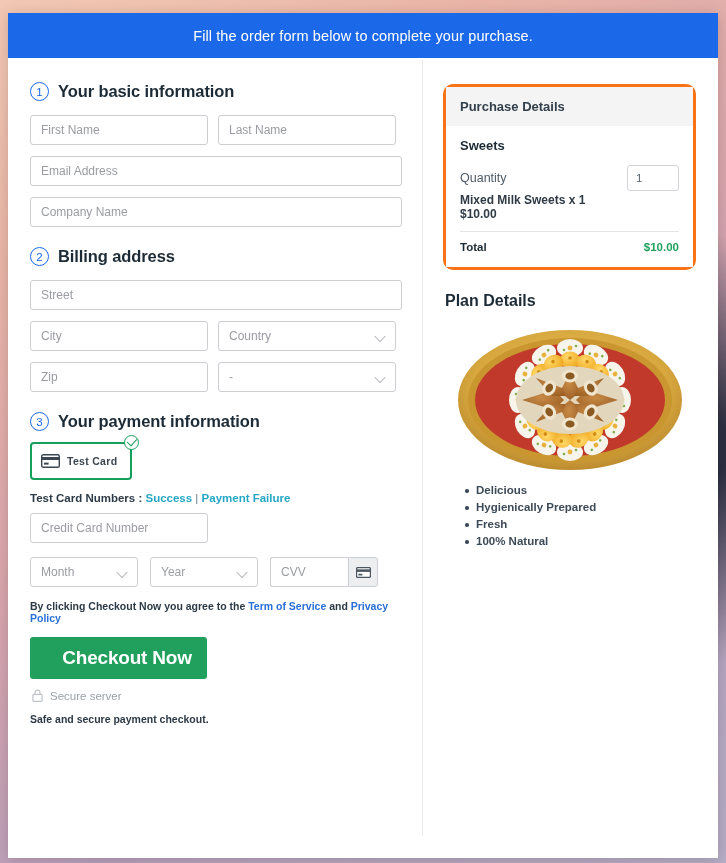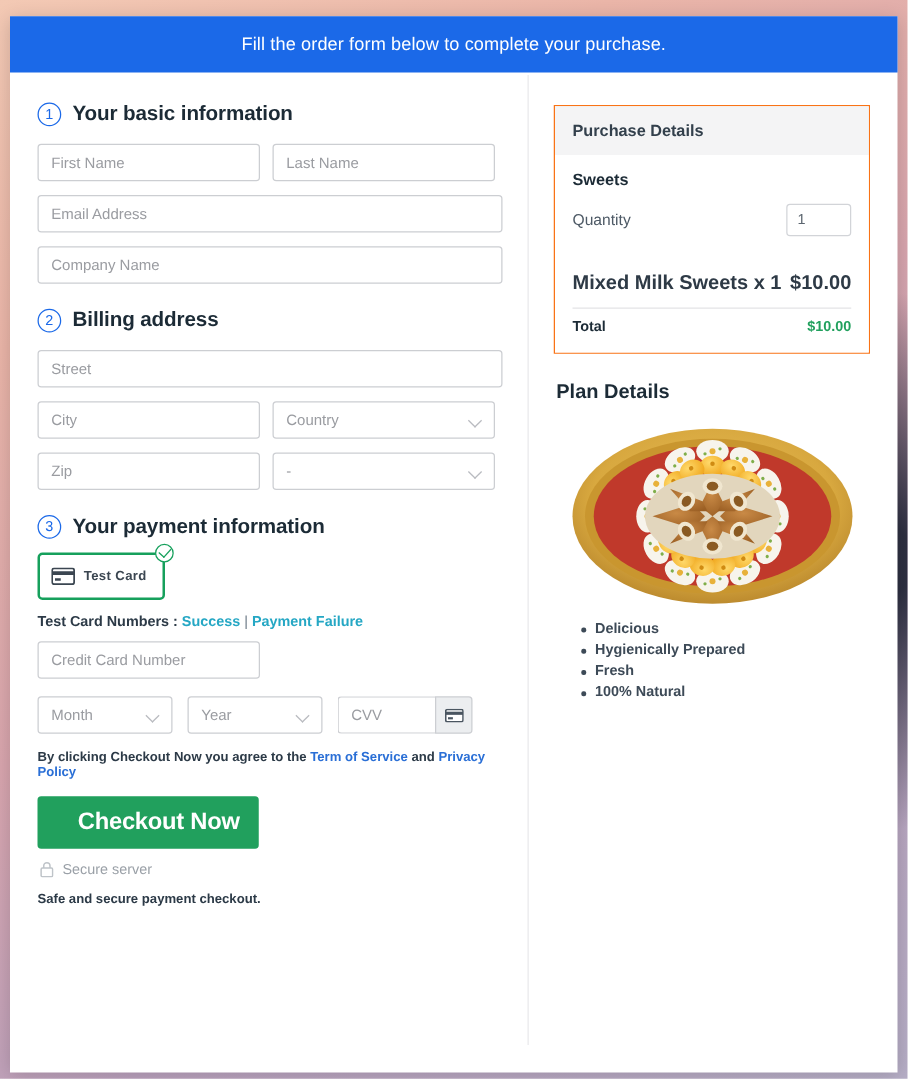--- a/index.html
+++ b/index.html
@@ -112,34 +112,34 @@
   .checkout {
     width: 177px; height: 42px; background: #21a05d; border: none; border-radius: 3px;
     color: #fff; font-size: 19px; font-weight: 700; letter-spacing: -.2px;
     display: flex; align-items: center; justify-content: center; cursor: pointer; padding-left: 17px;
   }
   .secure { display: flex; align-items: center; gap: 7px; margin: 10px 0 11px 2px; }
   .secure span { font-size: 11.5px; color: #9aa0a7; }
   .safe { font-size: 10.5px; color: #2c3a47; font-weight: 600; }
 
   
-  .pd-panel { border: 1px solid #f97316; border-radius: 0; }
+  .pd-panel { border: 3px solid #f97316; border-radius: 10px; }
   .pd-head {
     background: #f4f4f5; padding: 12px 14px; font-size: 13px;
     color: #33404c; font-weight: 600;
   }
   .pd-body { padding: 12px 14px 14px 14px; background: #fff; }
   .pd-prod { font-size: 13px; font-weight: 700; color: #1c2b36; margin-bottom: 12px; }
-  .qty-row { display: flex; align-items: center; justify-content: space-between; margin-bottom: 29px; }
+  .qty-row { display: flex; align-items: center; justify-content: space-between; margin-bottom: 2px; }
   .qty-label { font-size: 12.5px; color: #4e5a66; }
   .qty-box {
     width: 52px; height: 26px; border: 1px solid #d2d4d8; border-radius: 3px;
     display: flex; align-items: center; padding: 0 8px; font-size: 11.5px; color: #5b656f;
   }
-  .line-row { display: flex; justify-content: space-between; font-size: 16px; color: #2e3a46; font-weight: 600; }
+  .line-row { display: flex; font-size: 12px; color: #2e3a46; font-weight: 600; flex-direction: column; }
   .pd-rule { height: 1px; background: #e4e4e6; margin: 10px 0 9px 0; }
   .total-row { display: flex; justify-content: space-between; font-size: 11.5px; font-weight: 700; }
   .total-row .lbl { color: #1c2b36; }
   .total-row .amt { color: #21a05d; }
 
   .plan-title { font-size: 16px; font-weight: 700; color: #1c2b36; margin: 22px 0 0 2px; }
 
   .plate-box { display: flex; justify-content: center; margin: 14px 0 10px 0; }
   .bullets { list-style: none; margin: 8px 0 0 22px; }
   .bullets li {

